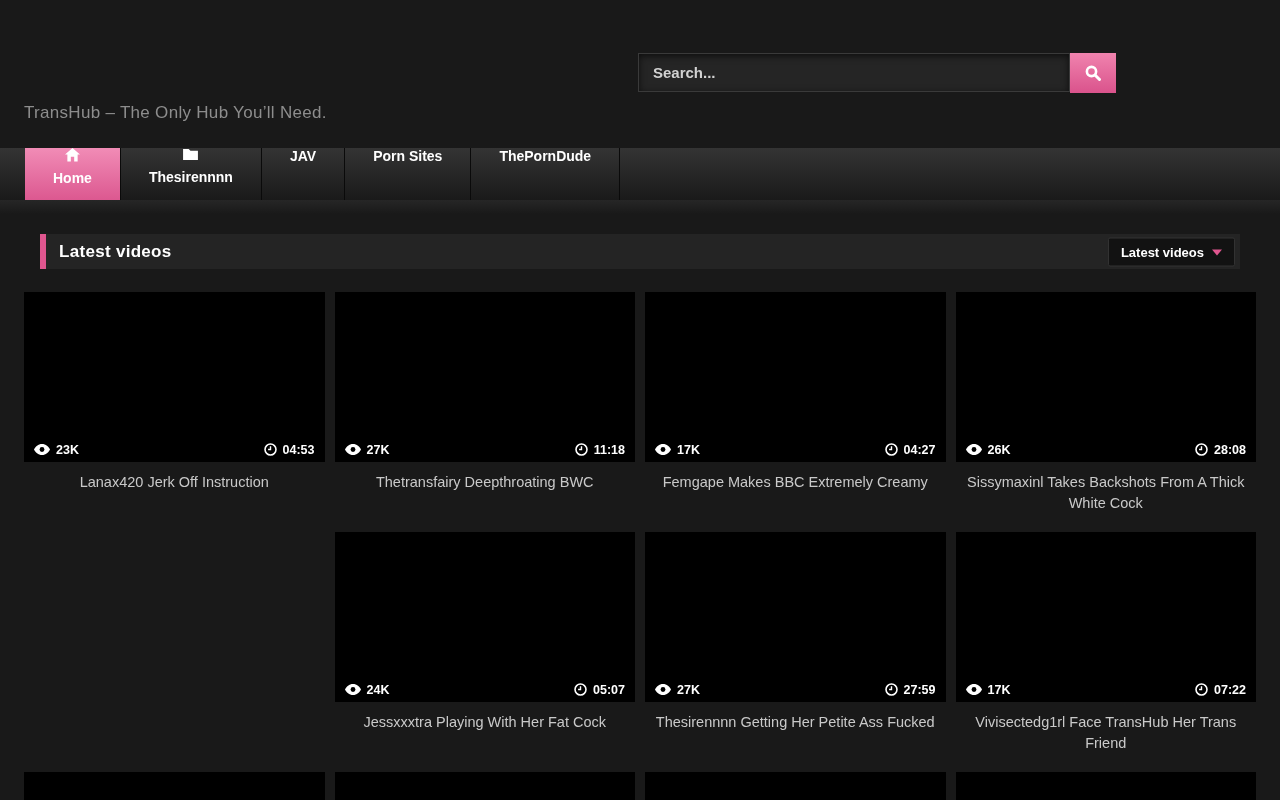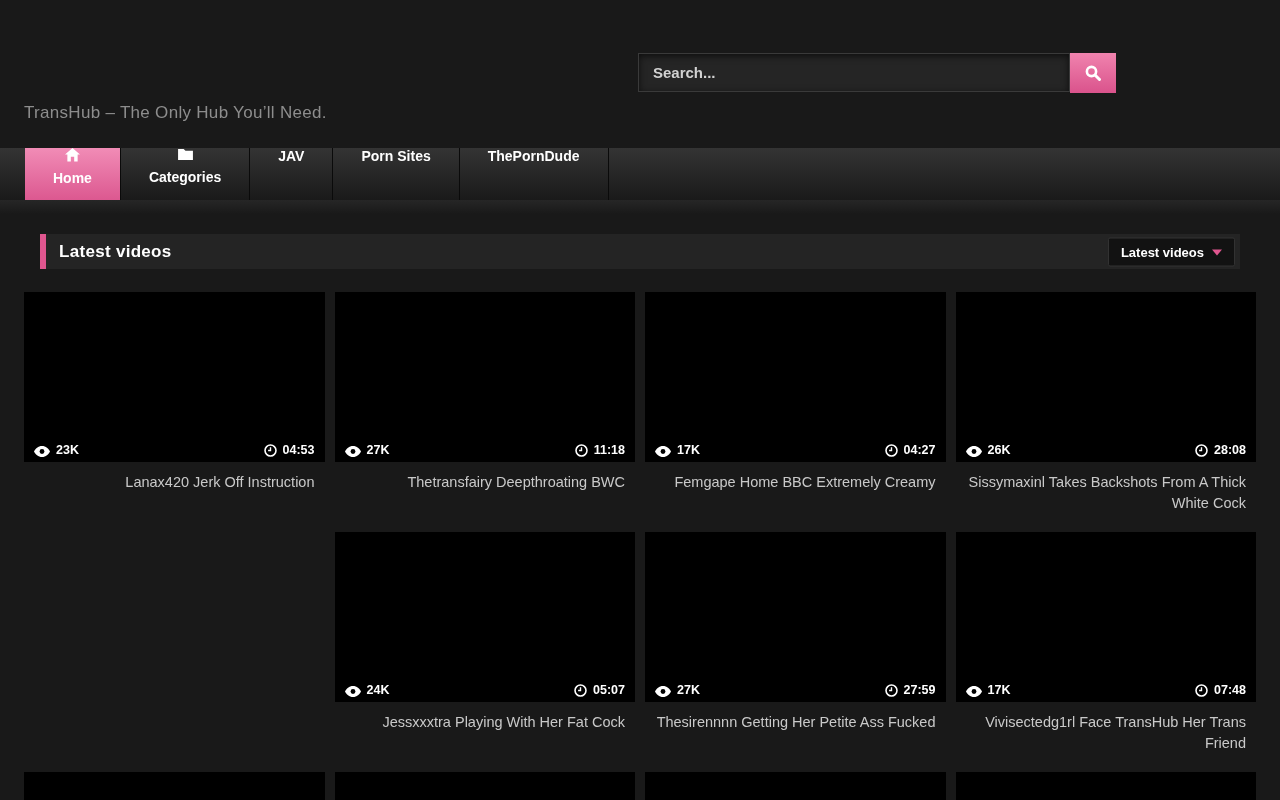--- a/index.html
+++ b/index.html
@@ -96,28 +96,28 @@
   .card { cursor: pointer; }
   .thumb { position: relative; height: 170px; background: #000; }
   .meta {
     position: absolute; left: 0; right: 0; bottom: 0;
     height: 25px;
     background: #000;
     display: flex; align-items: center; justify-content: space-between;
     padding: 0 10px;
     color: #fff; font-size: 12.5px; font-weight: bold;
   }
-  .meta .m { display: flex; align-items: flex-end; gap: 6px; }
+  .meta .m { display: flex; align-items: center; gap: 6px; }
   .titlebox {
     height: 70px;
     padding: 10px 10px 0;
     color: #c9c9c9;
     font-size: 14.5px;
     line-height: 21px;
-    text-align: right;
+    text-align: center;
   }
   svg { display: block; }
 </style>
 </head>
 <body>
 
 <div class="top">
   <div class="search-wrap">
     <input class="search-input" type="text" placeholder="Search..." style="">
     <button class="search-btn">
@@ -134,21 +134,21 @@
   <div class="nav-item active">
     <svg width="15" height="14" viewBox="0 0 16 15">
       <path d="M8 0 L16 7 H13.5 V14.5 H9.8 V9.5 H6.2 V14.5 H2.5 V7 H0 Z" fill="#fff"></path>
     </svg>
     <span>Home</span>
   </div>
   <div class="nav-item">
     <svg width="15" height="13" viewBox="0 0 16 14">
       <path d="M0 1 H6 L8 3 H16 V13 H0 Z" fill="#fff"></path>
     </svg>
-    <span>Categories</span>
+    <span>Thesirennnn</span>
   </div>
   <div class="nav-item">
     <span>JAV</span>
   </div>
   <div class="nav-item">
     <span>Porn Sites</span>
   </div>
   <div class="nav-item">
     <span>ThePornDude</span>
   </div>
@@ -221,21 +221,21 @@
           </span>
         <span class="m">
             <svg width="13" height="13" viewBox="0 0 14 14">
               <circle cx="7" cy="7" r="5.9" fill="none" stroke="#fff" stroke-width="1.7"></circle>
               <path d="M7 3.4 V7 H4.4" fill="none" stroke="#fff" stroke-width="1.5"></path>
             </svg>
             <span>04:27</span>
           </span>
       </div>
     </div>
-    <div class="titlebox">Femgape Home BBC Extremely Creamy</div>
+    <div class="titlebox">Femgape Makes BBC Extremely Creamy</div>
   </div>
 
   <div class="card">
     <div class="thumb">
       <div class="meta">
         <span class="m">
             <svg width="16" height="11" viewBox="0 0 16 11">
               <path d="M8 0 C4.2 0 1.3 2.6 0 5.5 C1.3 8.4 4.2 11 8 11 C11.8 11 14.7 8.4 16 5.5 C14.7 2.6 11.8 0 8 0 Z" fill="#fff"></path>
               <circle cx="8" cy="5.5" r="2.4" fill="#000"></circle>
             </svg>
@@ -308,21 +308,21 @@
               <path d="M8 0 C4.2 0 1.3 2.6 0 5.5 C1.3 8.4 4.2 11 8 11 C11.8 11 14.7 8.4 16 5.5 C14.7 2.6 11.8 0 8 0 Z" fill="#fff"></path>
               <circle cx="8" cy="5.5" r="2.4" fill="#000"></circle>
             </svg>
             <span>17K</span>
           </span>
         <span class="m">
             <svg width="13" height="13" viewBox="0 0 14 14">
               <circle cx="7" cy="7" r="5.9" fill="none" stroke="#fff" stroke-width="1.7"></circle>
               <path d="M7 3.4 V7 H4.4" fill="none" stroke="#fff" stroke-width="1.5"></path>
             </svg>
-            <span>07:48</span>
+            <span>07:22</span>
           </span>
       </div>
     </div>
     <div class="titlebox">Vivisectedg1rl Face TransHub Her Trans Friend</div>
   </div>
 
   <div class="card">
       <div class="thumb"></div>
     </div>
   <div class="card">

